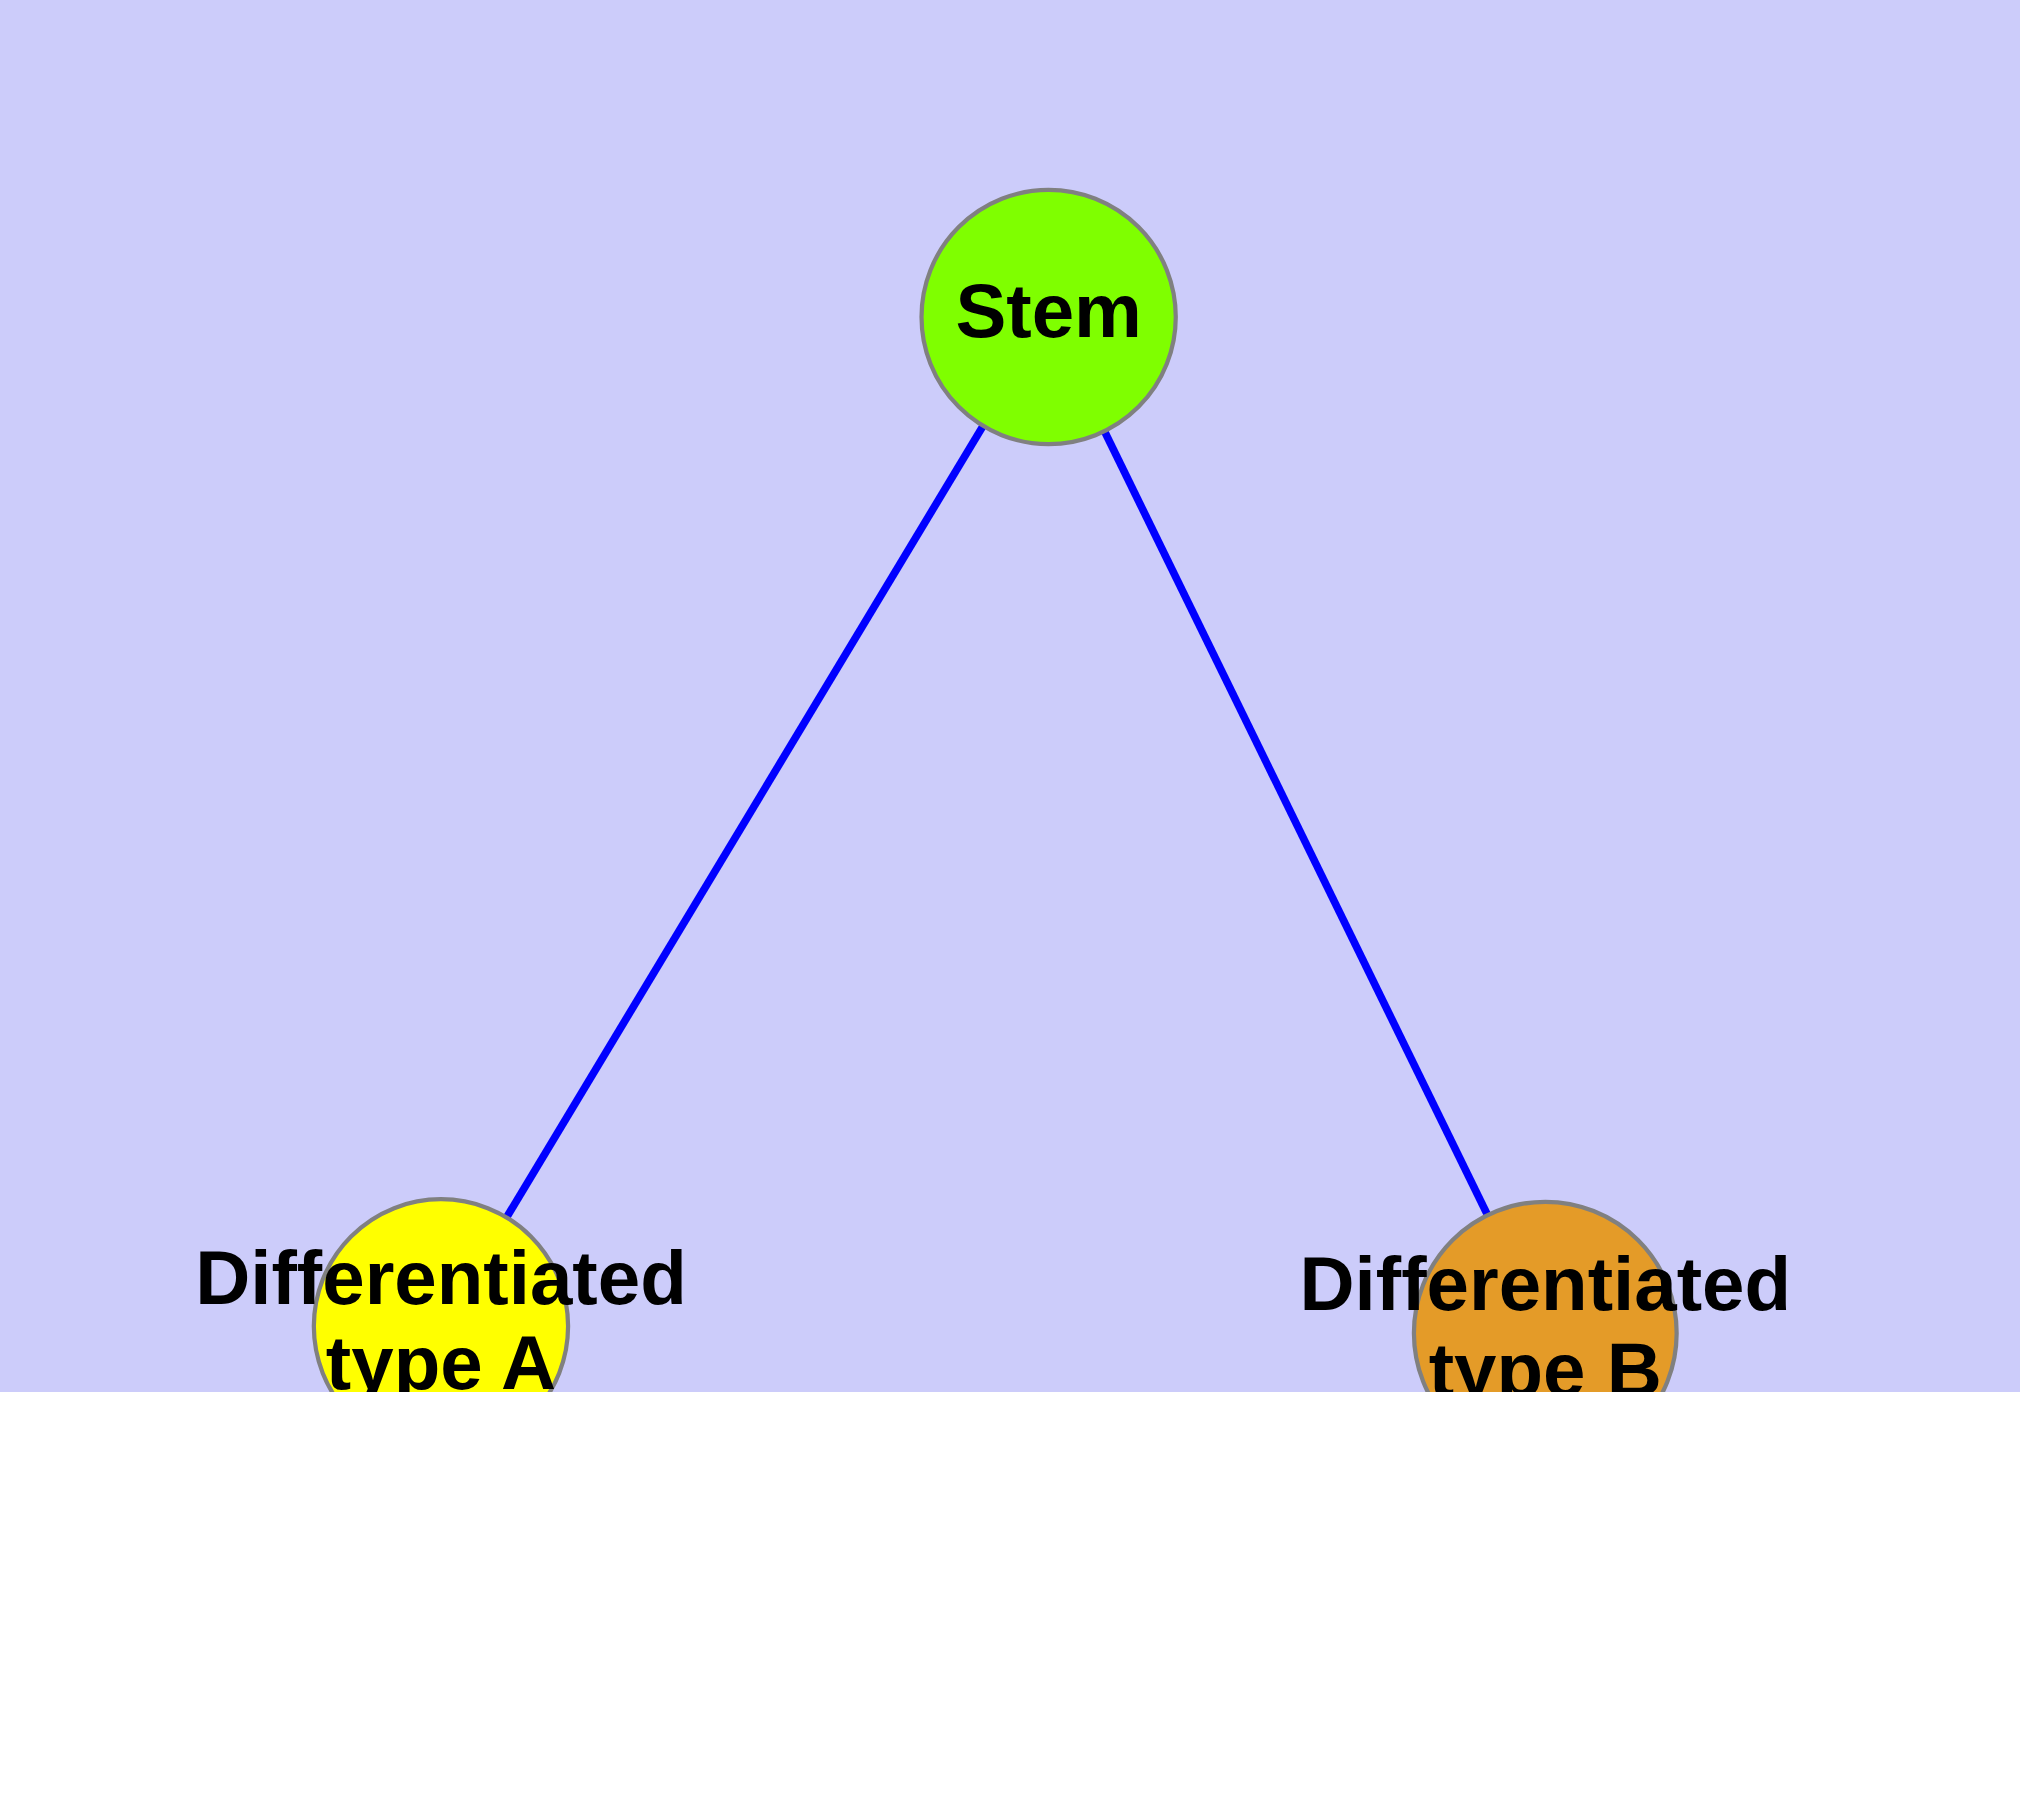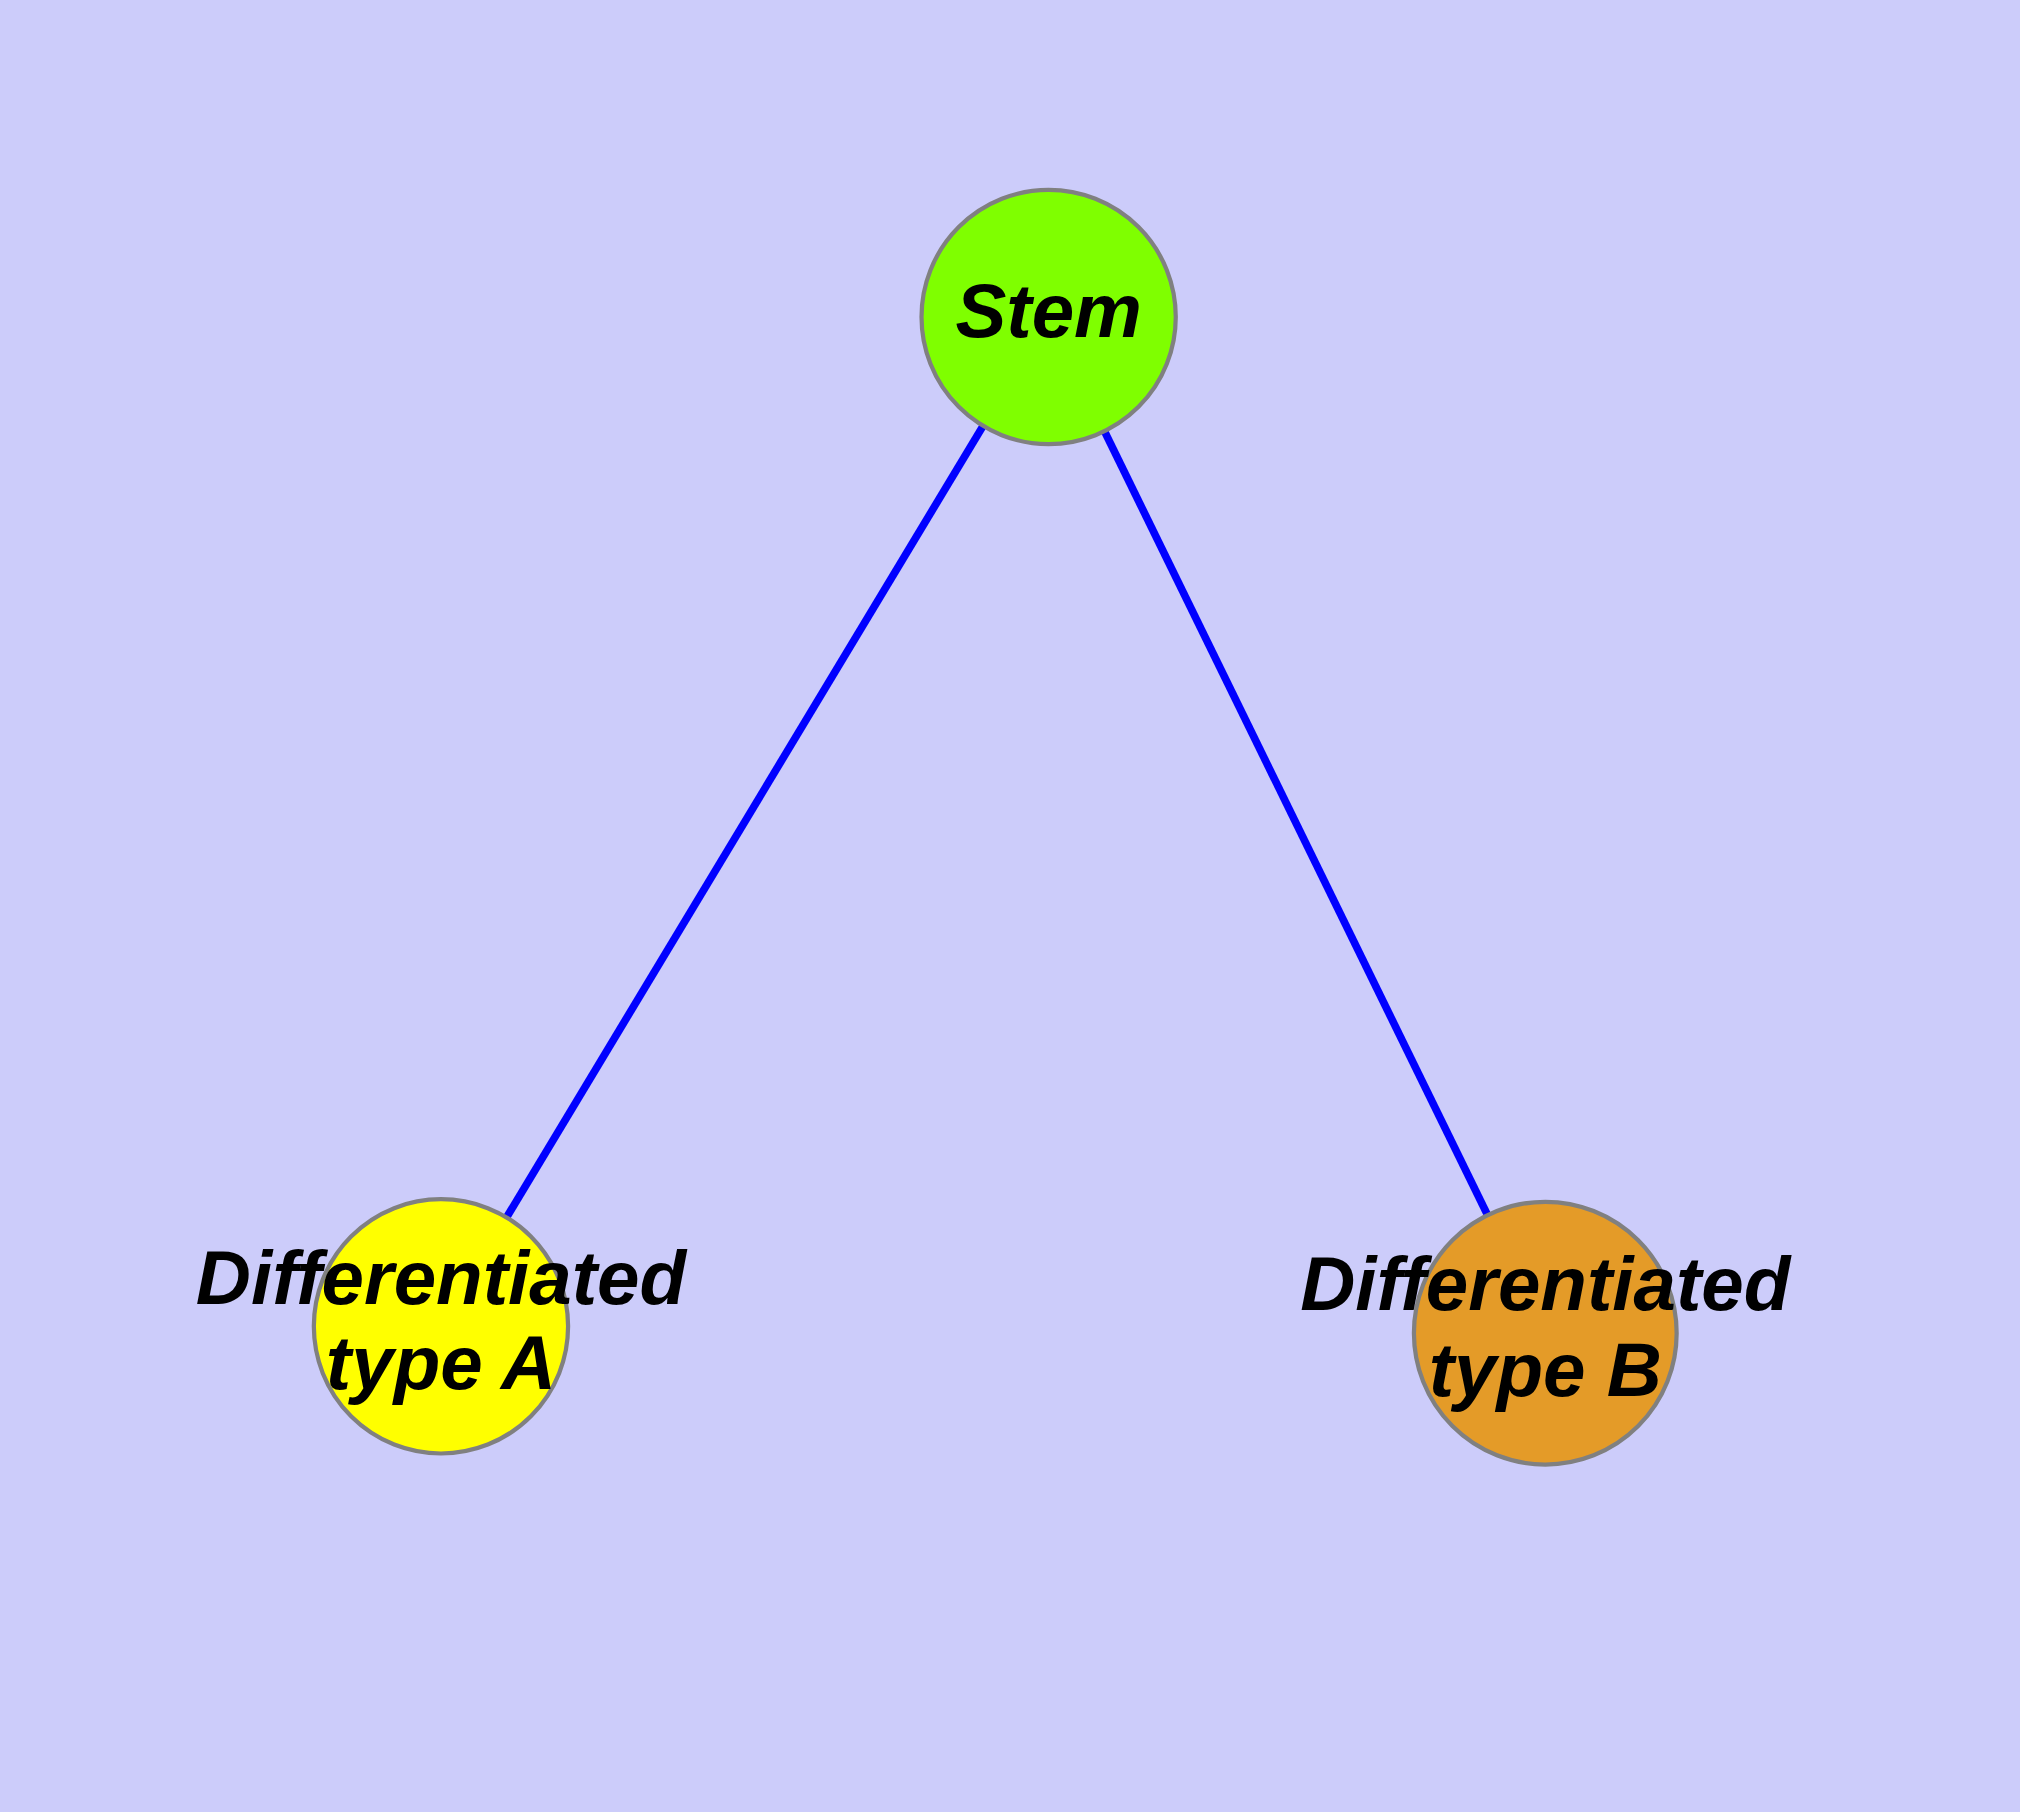--- a/index.html
+++ b/index.html
@@ -29,21 +29,21 @@
     font-size: 90px;
     fill: #000000;
     text-anchor: middle;
     dominant-baseline: middle;
     white-space: pre;
   }
 </style>
 </head>
 <body>
 
-<div id="canvas" style="width: 2021px; height: 1812px; background: rgb(204, 204, 250); font-style: italic;">
+<div id="canvas" style="width: 2021px; height: 1392px; background: rgb(204, 204, 250);">
   <svg id="graph-svg" viewBox="0 0 2384 2138" style="width: 2021px; height: 1812px;">
 
     <rect id="bg-rect" x="0" y="0" width="2384" height="2138" fill="#ccccfa"></rect>
 
     <g id="edges-layer">
         <line x1="1237" y1="374" x2="520" y2="1565" stroke="#0000ff" stroke-width="9" stroke-linecap="butt"></line>
         <line x1="1237" y1="374" x2="1823" y2="1573" stroke="#0000ff" stroke-width="9" stroke-linecap="butt"></line>
       </g>
     <g id="nodes-layer">
         <circle cx="1237" cy="374" r="150" fill="#7fff00" stroke="#808080" stroke-width="5"></circle>

